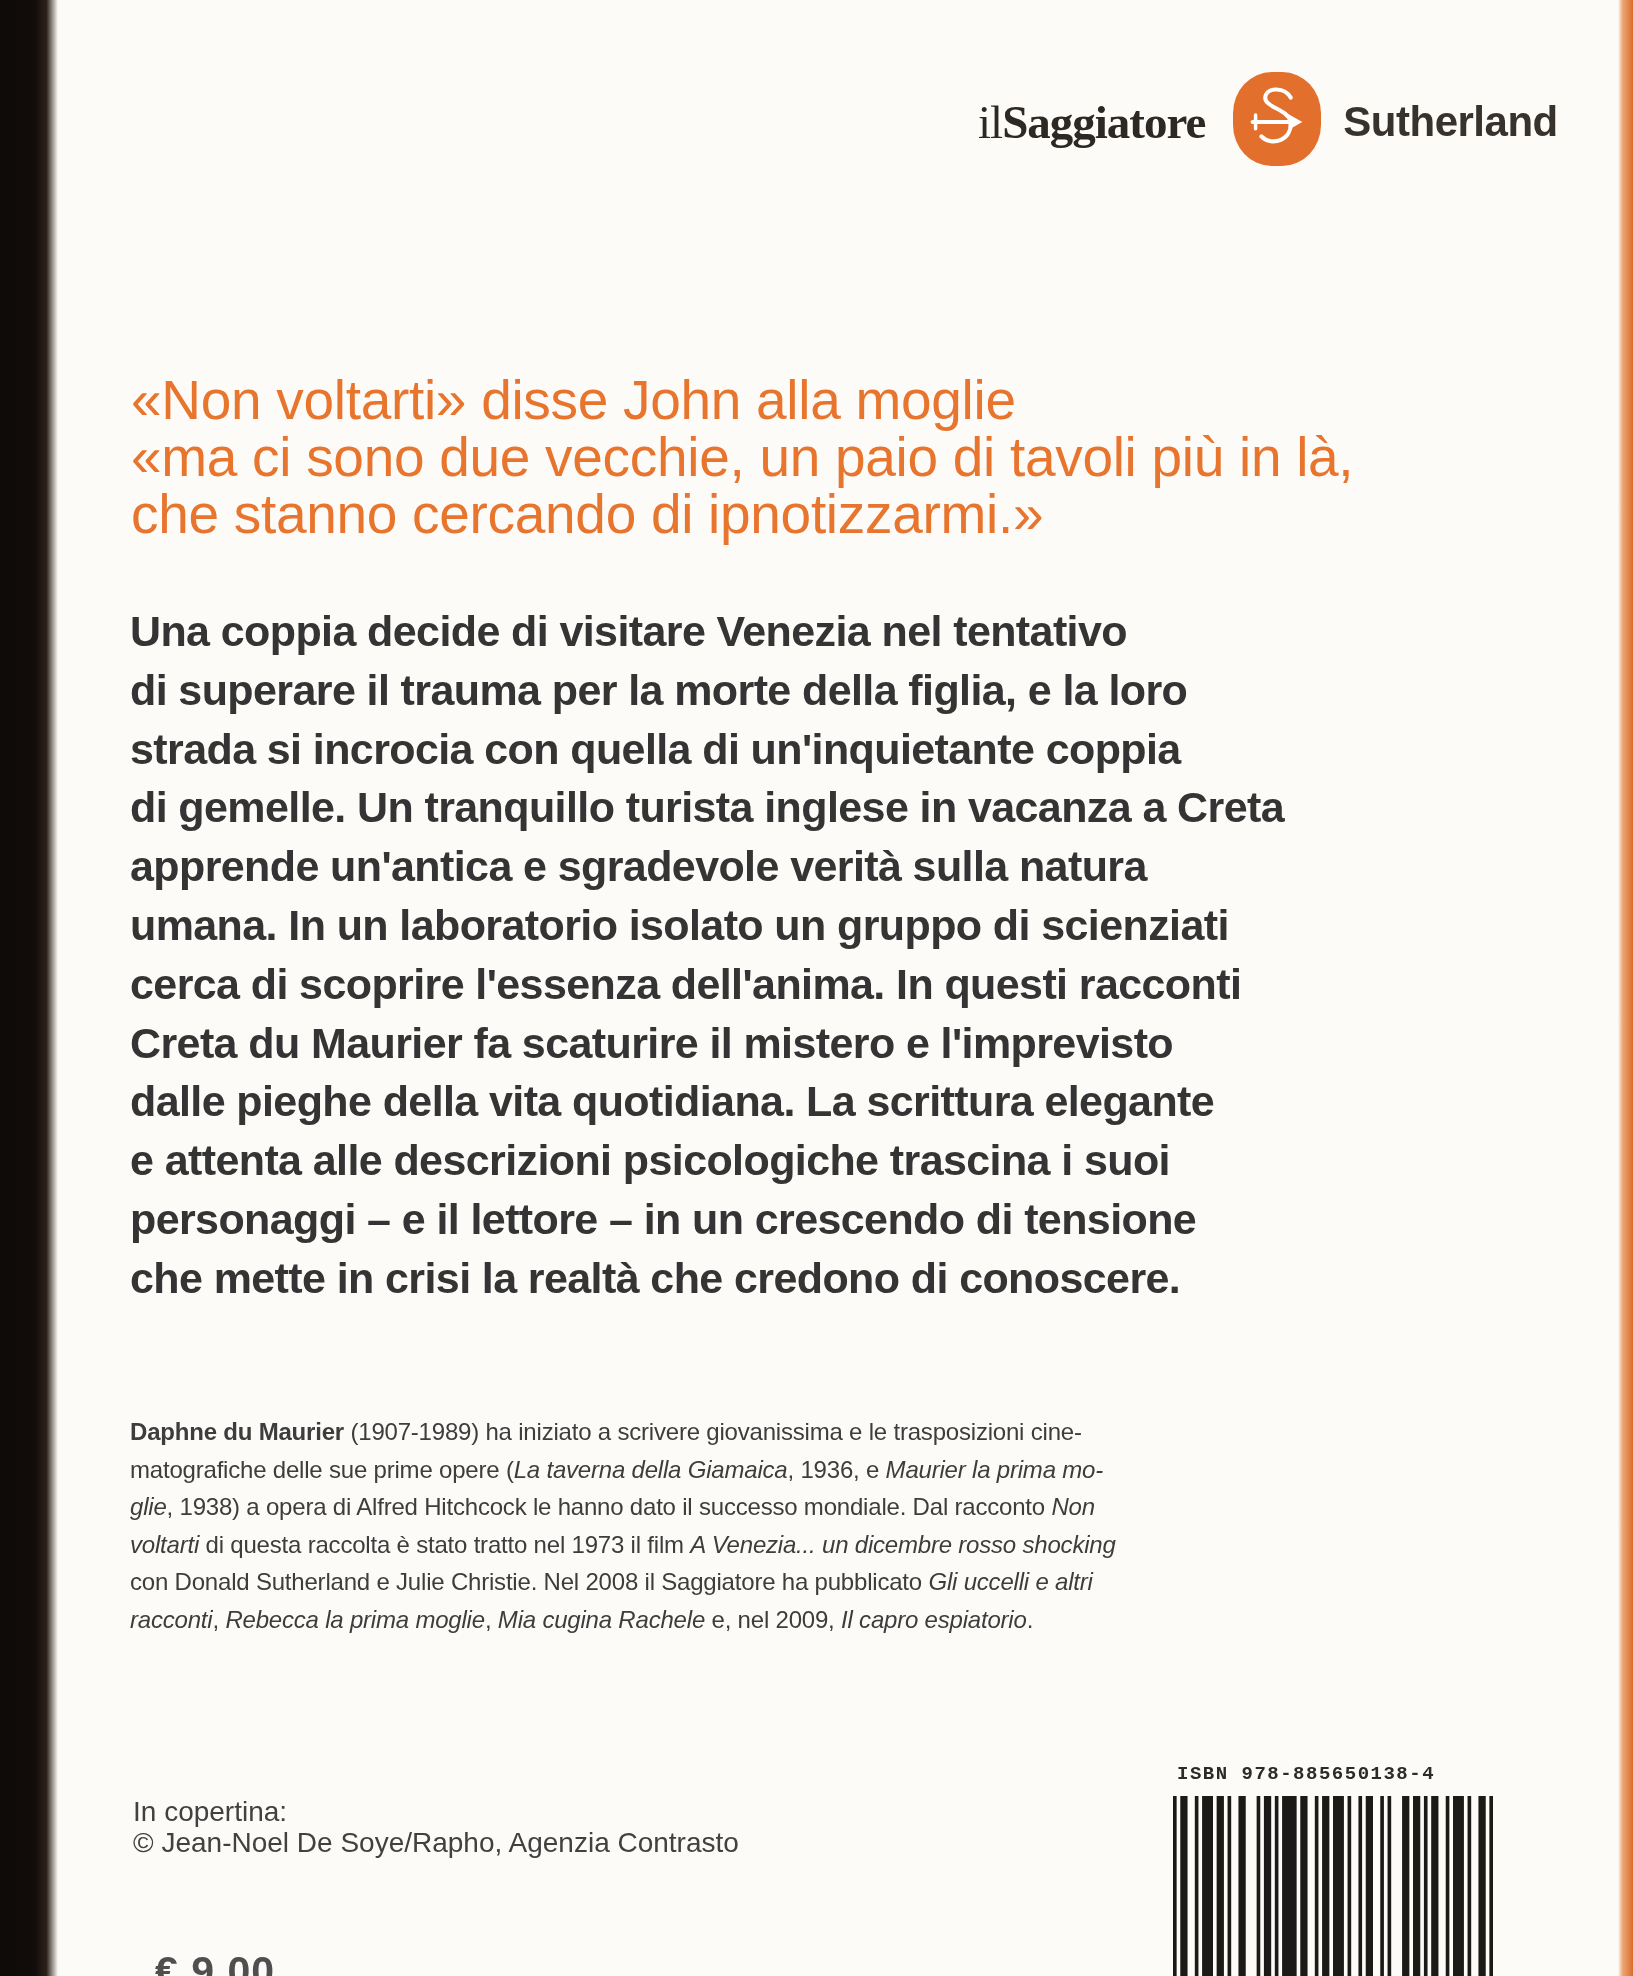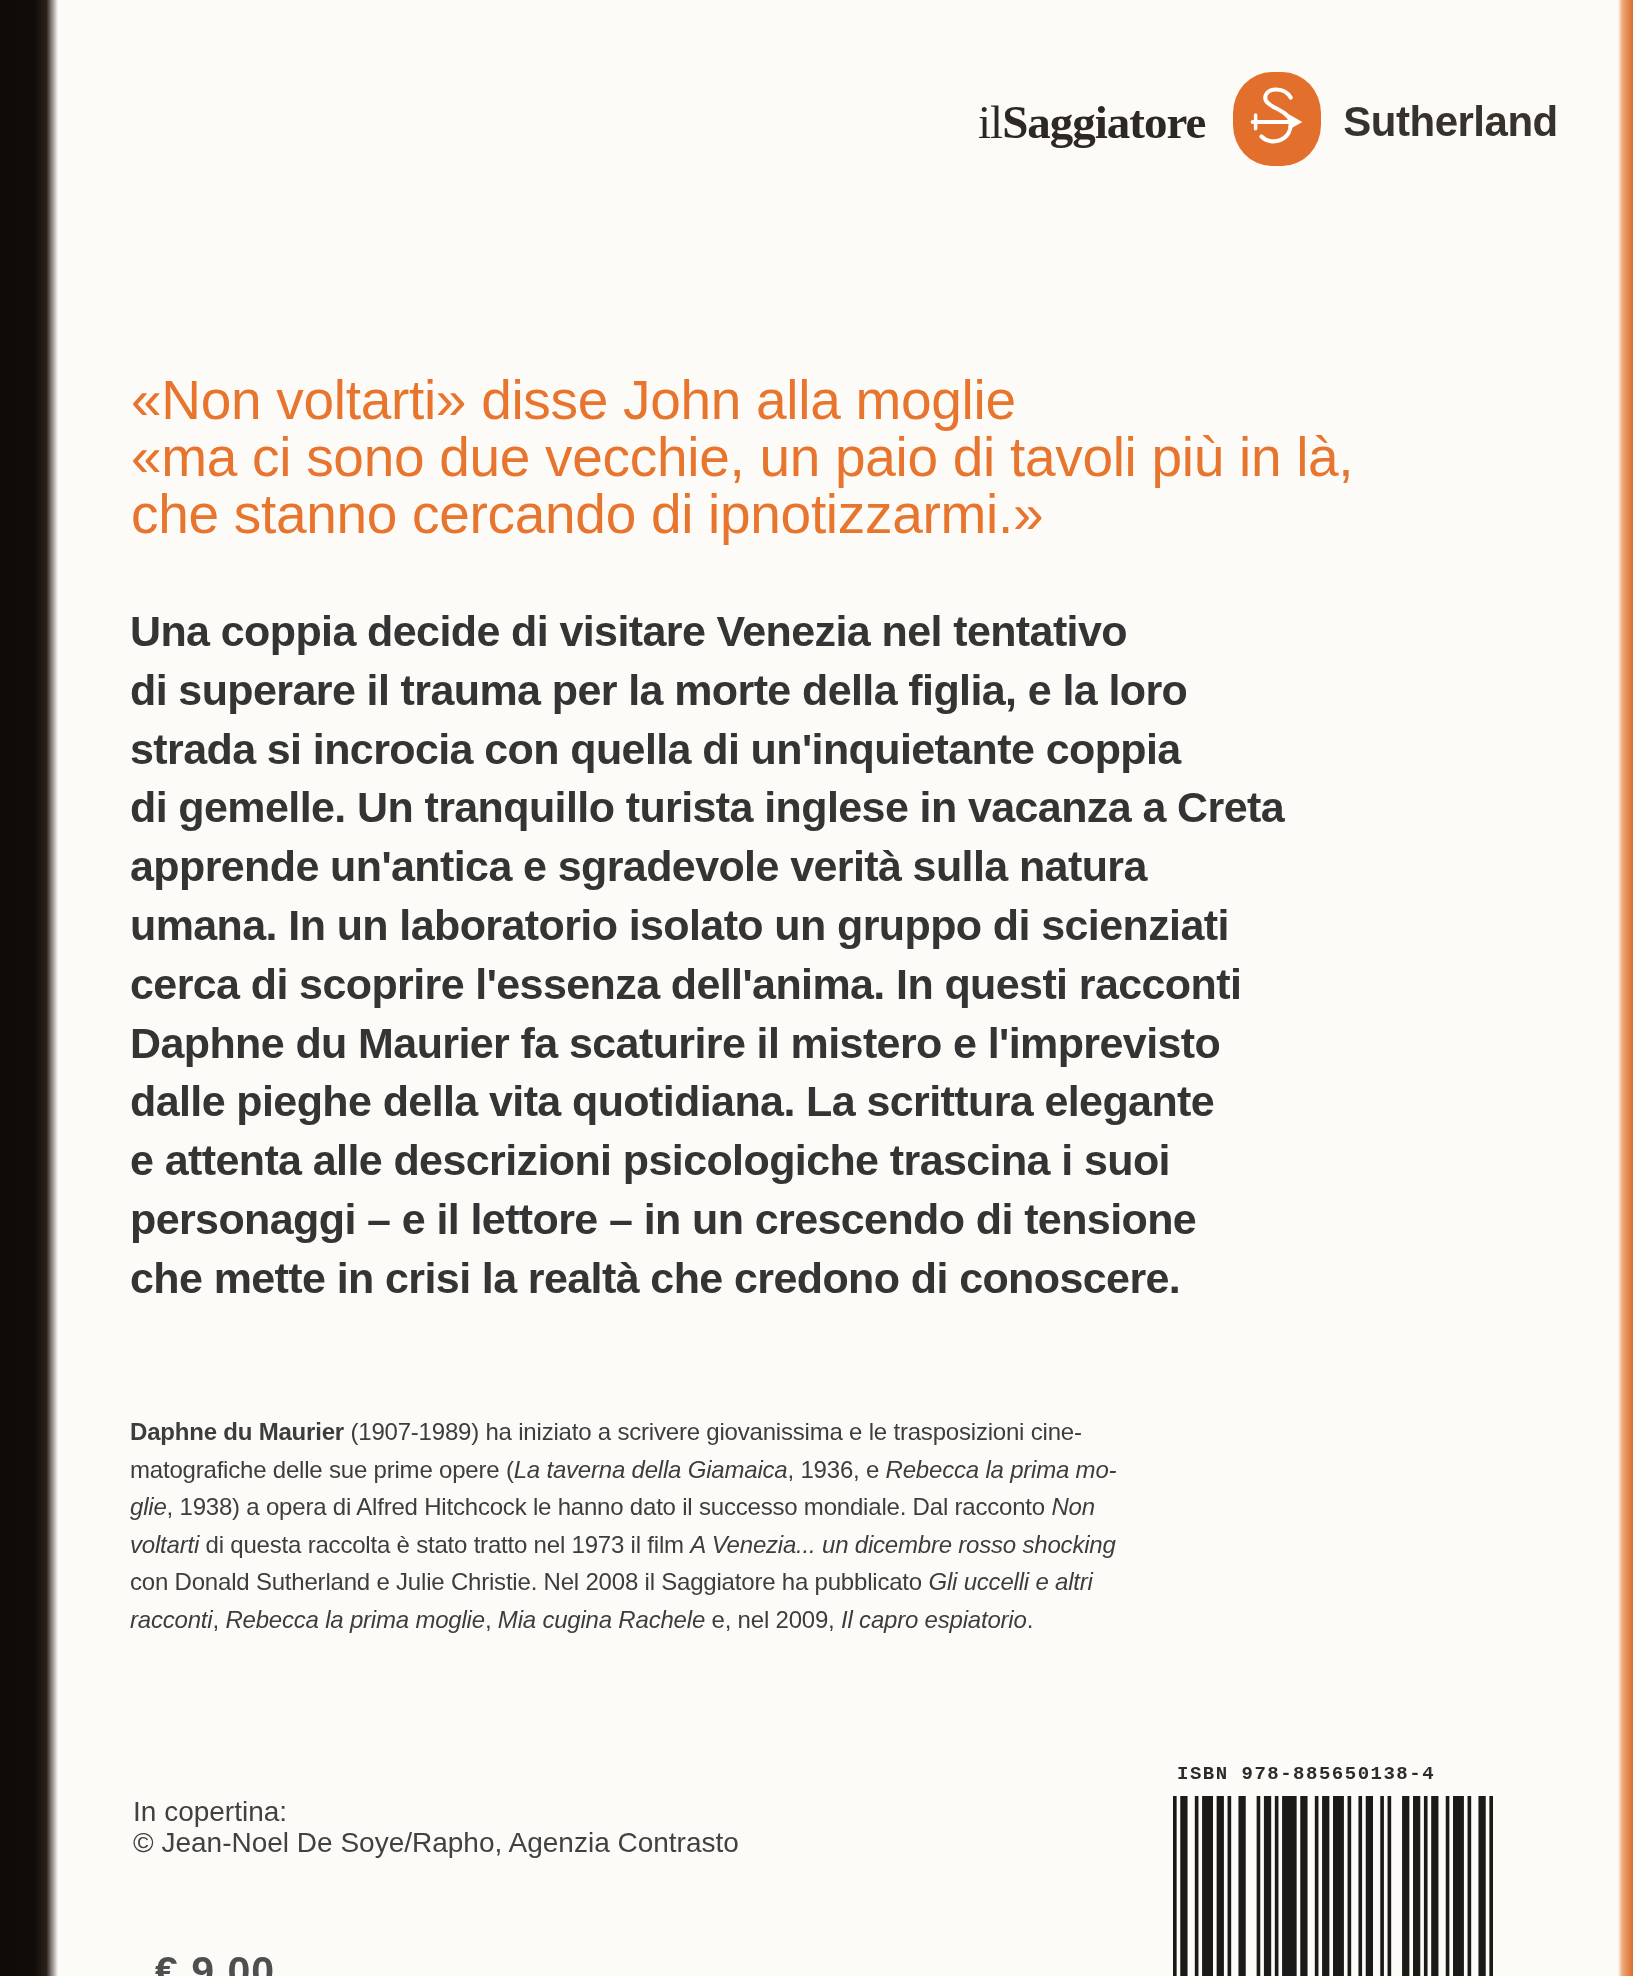--- a/index.html
+++ b/index.html
@@ -108,30 +108,30 @@
     </div>
 
   <div class="synopsis">
       <div>Una coppia decide di visitare Venezia nel tentativo</div>
       <div>di superare il trauma per la morte della figlia, e la loro</div>
       <div>strada si incrocia con quella di un'inquietante coppia</div>
       <div>di gemelle. Un tranquillo turista inglese in vacanza a Creta</div>
       <div>apprende un'antica e sgradevole verità sulla natura</div>
       <div>umana. In un laboratorio isolato un gruppo di scienziati</div>
       <div>cerca di scoprire l'essenza dell'anima. In questi racconti</div>
-      <div>Daphne du Maurier fa scaturire il mistero e l'imprevisto</div>
+      <div>Creta du Maurier fa scaturire il mistero e l'imprevisto</div>
       <div>dalle pieghe della vita quotidiana. La scrittura elegante</div>
       <div>e attenta alle descrizioni psicologiche trascina i suoi</div>
       <div>personaggi – e il lettore – in un crescendo di tensione</div>
       <div>che mette in crisi la realtà che credono di conoscere.</div>
     </div>
 
   <div class="bio">
       <div><span style="font-weight: 700;">Daphne du Maurier</span><span> (1907-1989) ha iniziato a scrivere giovanissima e le trasposizioni cine-</span></div>
-      <div><span>matografiche delle sue prime opere (</span><span style="font-style: italic;">La taverna della Giamaica</span><span>, 1936, e </span><span style="font-style: italic;">Rebecca la prima mo-</span></div>
+      <div><span>matografiche delle sue prime opere (</span><span style="font-style: italic;">La taverna della Giamaica</span><span>, 1936, e </span><span style="font-style: italic;">Maurier la prima mo-</span></div>
       <div><span style="font-style: italic;">glie</span><span>, 1938) a opera di Alfred Hitchcock le hanno dato il successo mondiale. Dal racconto </span><span style="font-style: italic;">Non</span></div>
       <div><span style="font-style: italic;">voltarti</span><span> di questa raccolta è stato tratto nel 1973 il film </span><span style="font-style: italic;">A Venezia... un dicembre rosso shocking</span></div>
       <div><span>con Donald Sutherland e Julie Christie. Nel 2008 il Saggiatore ha pubblicato </span><span style="font-style: italic;">Gli uccelli e altri</span></div>
       <div><span style="font-style: italic;">racconti</span><span>, </span><span style="font-style: italic;">Rebecca la prima moglie</span><span>, </span><span style="font-style: italic;">Mia cugina Rachele</span><span> e, nel 2009, </span><span style="font-style: italic;">Il capro espiatorio</span><span>.</span></div>
     </div>
 
   <div class="credit">
     <div>In copertina:</div>
     <div>© Jean-Noel De Soye/Rapho, Agenzia Contrasto</div>
   </div>

